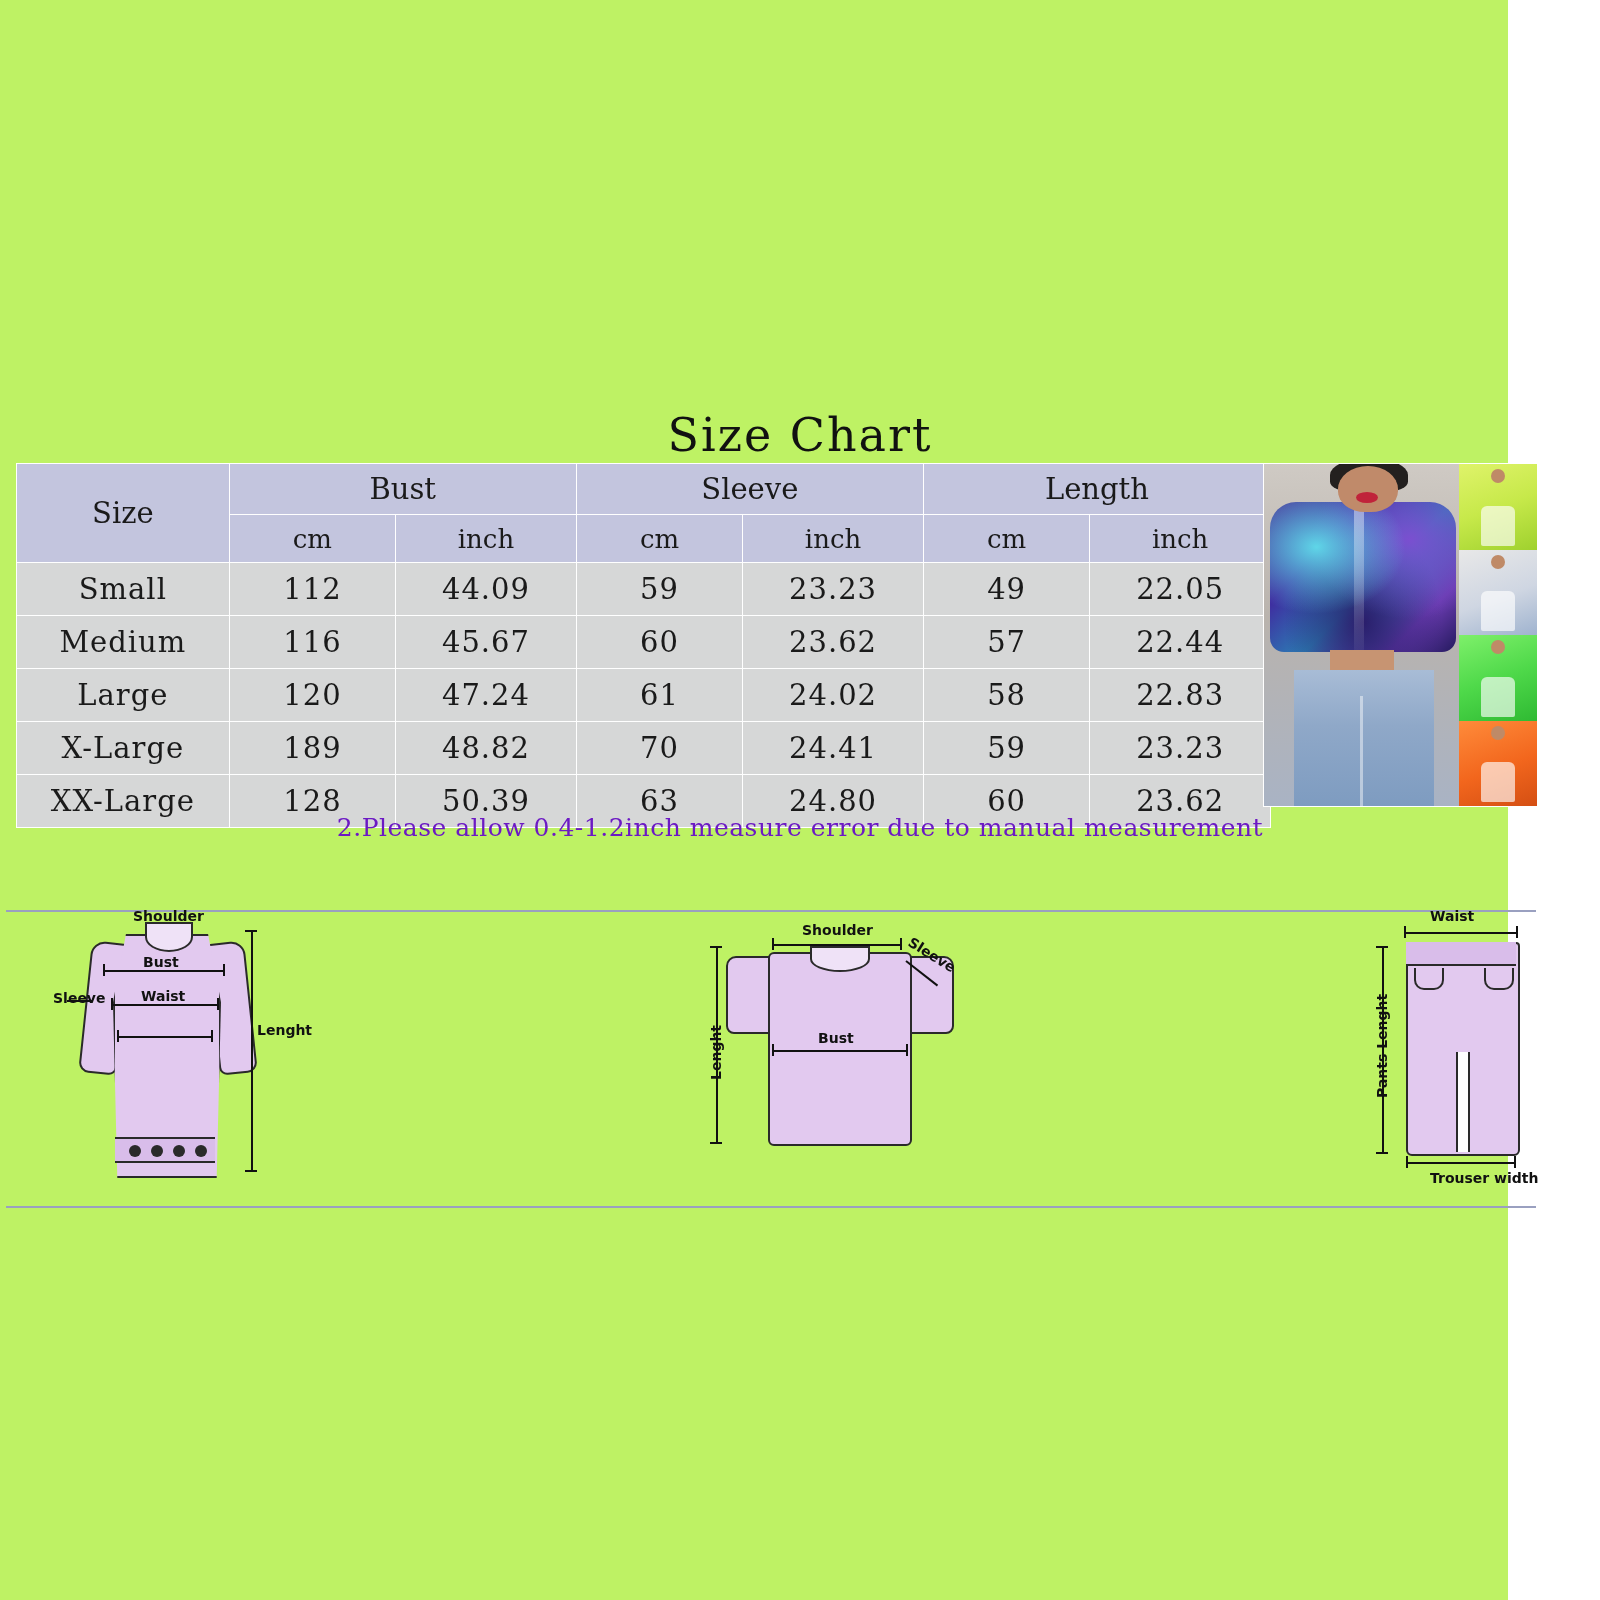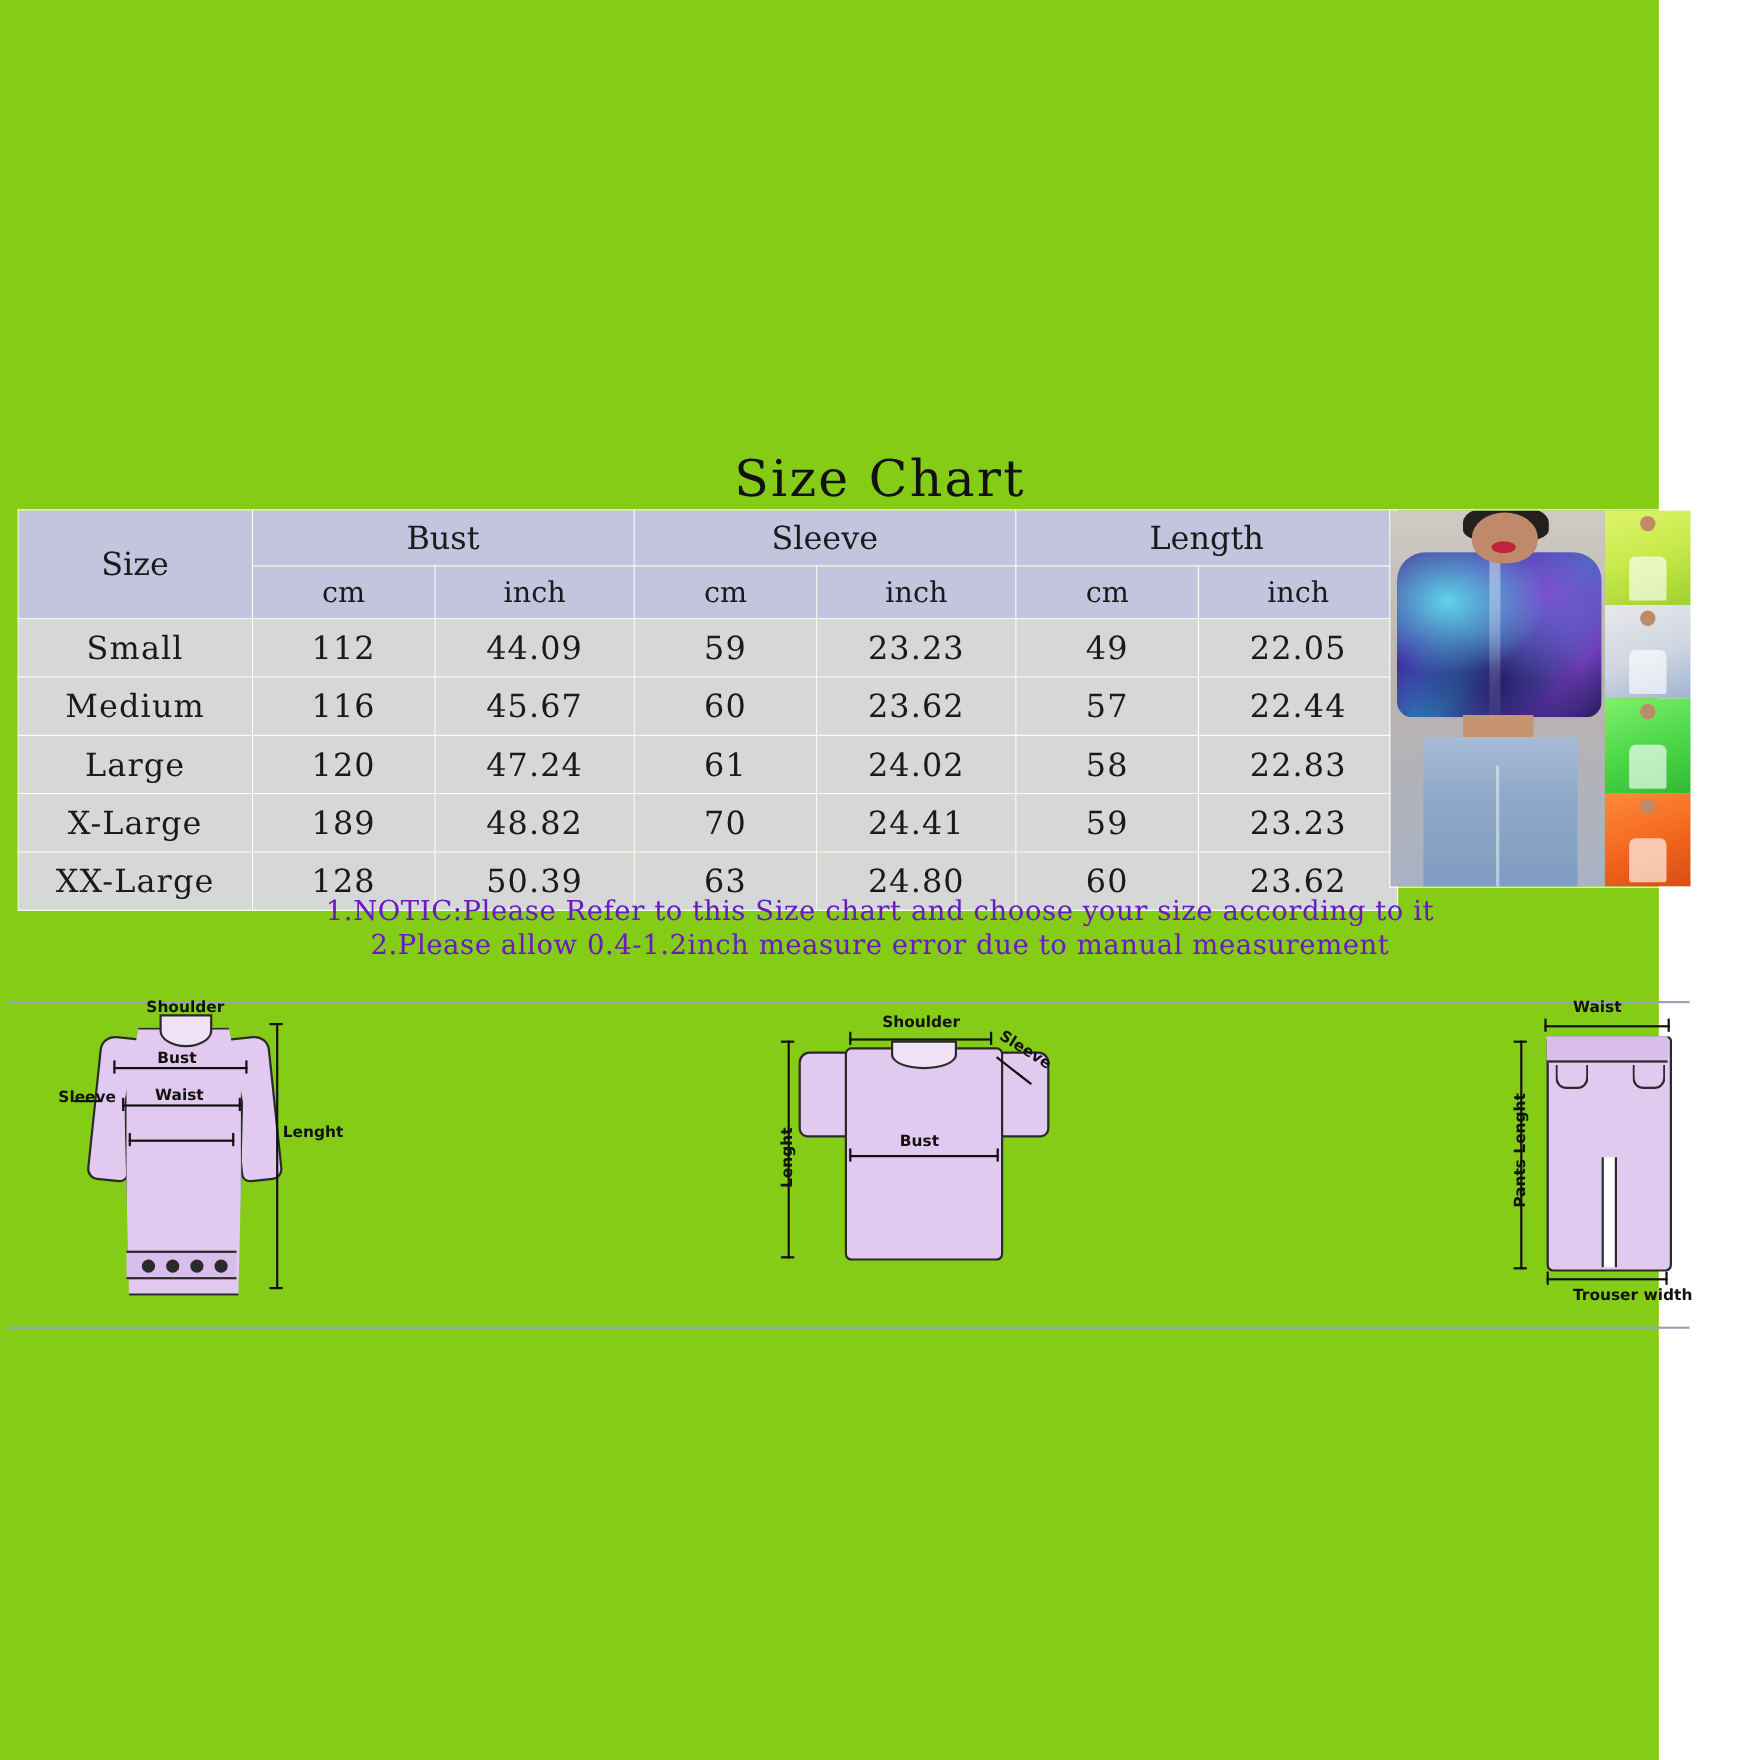--- a/index.html
+++ b/index.html
@@ -10,21 +10,21 @@
     height: 1600px;
     overflow: hidden;
   }
   body {
     font-family: "DejaVu Serif", serif;
   }
   .page {
     position: relative;
     width: 1508px;
     height: 1600px;
-    background: #84cc16;
+    background: #bef264;
   }
 
   
   .chart-title {
     position: absolute;
     top: 408px;
     left: 0;
     width: 1600px;
     text-align: center;
     font-family: "DejaVu Serif", serif;
@@ -474,21 +474,20 @@
           <div class="tfig"></div>
         </div>
       <div class="thumb t4">
           <div class="thead"></div>
           <div class="tfig"></div>
         </div>
     </div>
   </div>
 
   <div class="notices">
-    <div>1.NOTIC:Please Refer to this Size chart and choose your size according to it</div>
     <div>2.Please allow 0.4-1.2inch measure error due to manual measurement</div>
   </div>
 
   <div class="divider"></div>
   <div class="bottom-line"></div>
 
   <div class="diagrams">
 
     <div class="diagram" id="dress">
       <div class="dress-sleeve-l"></div>

